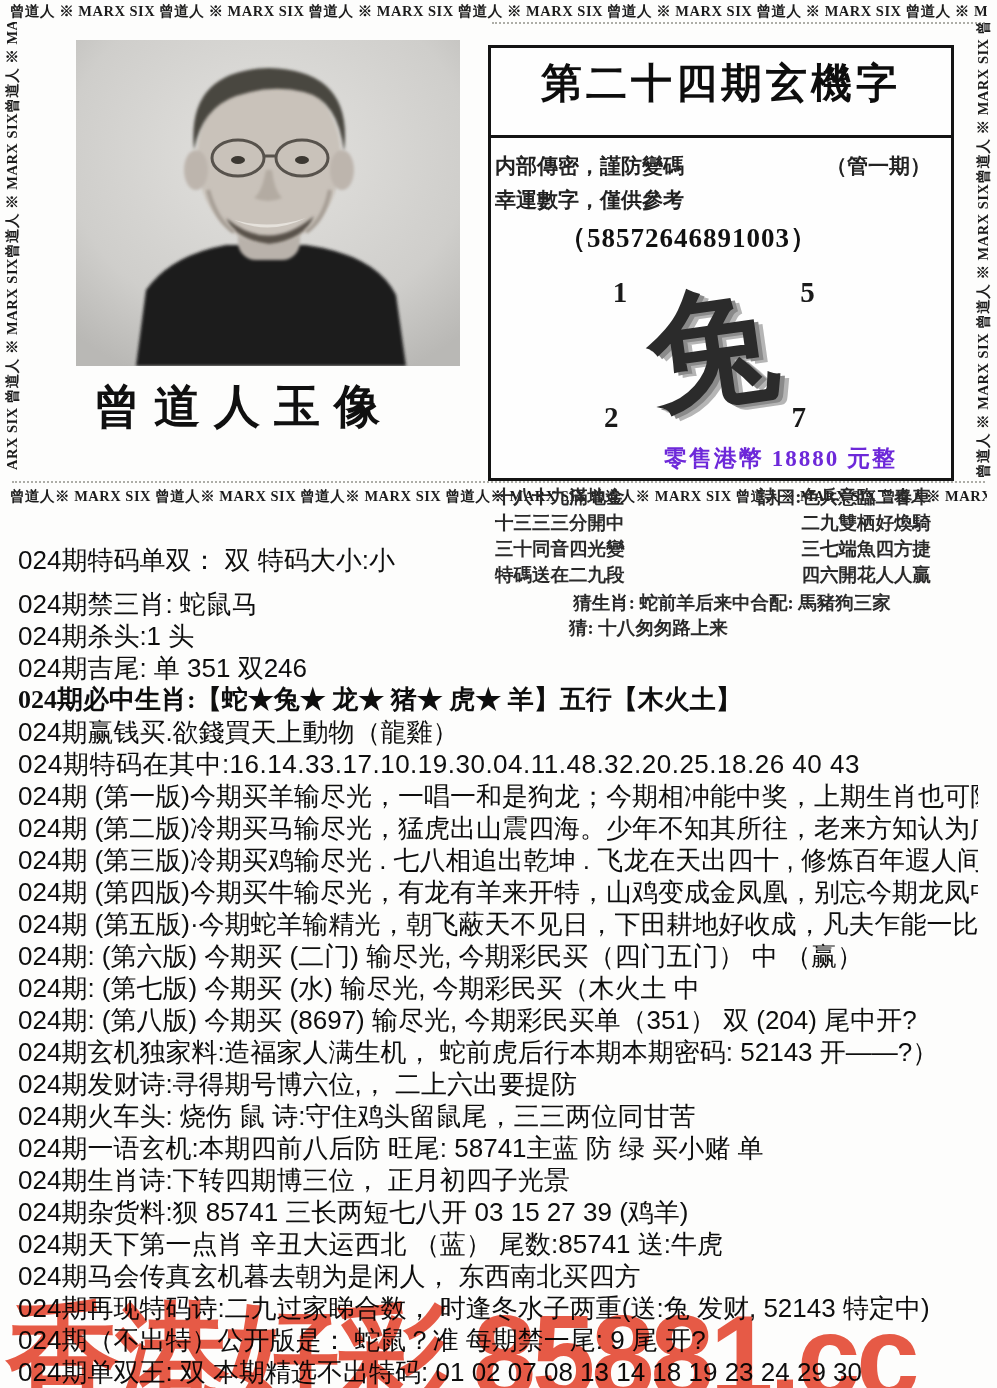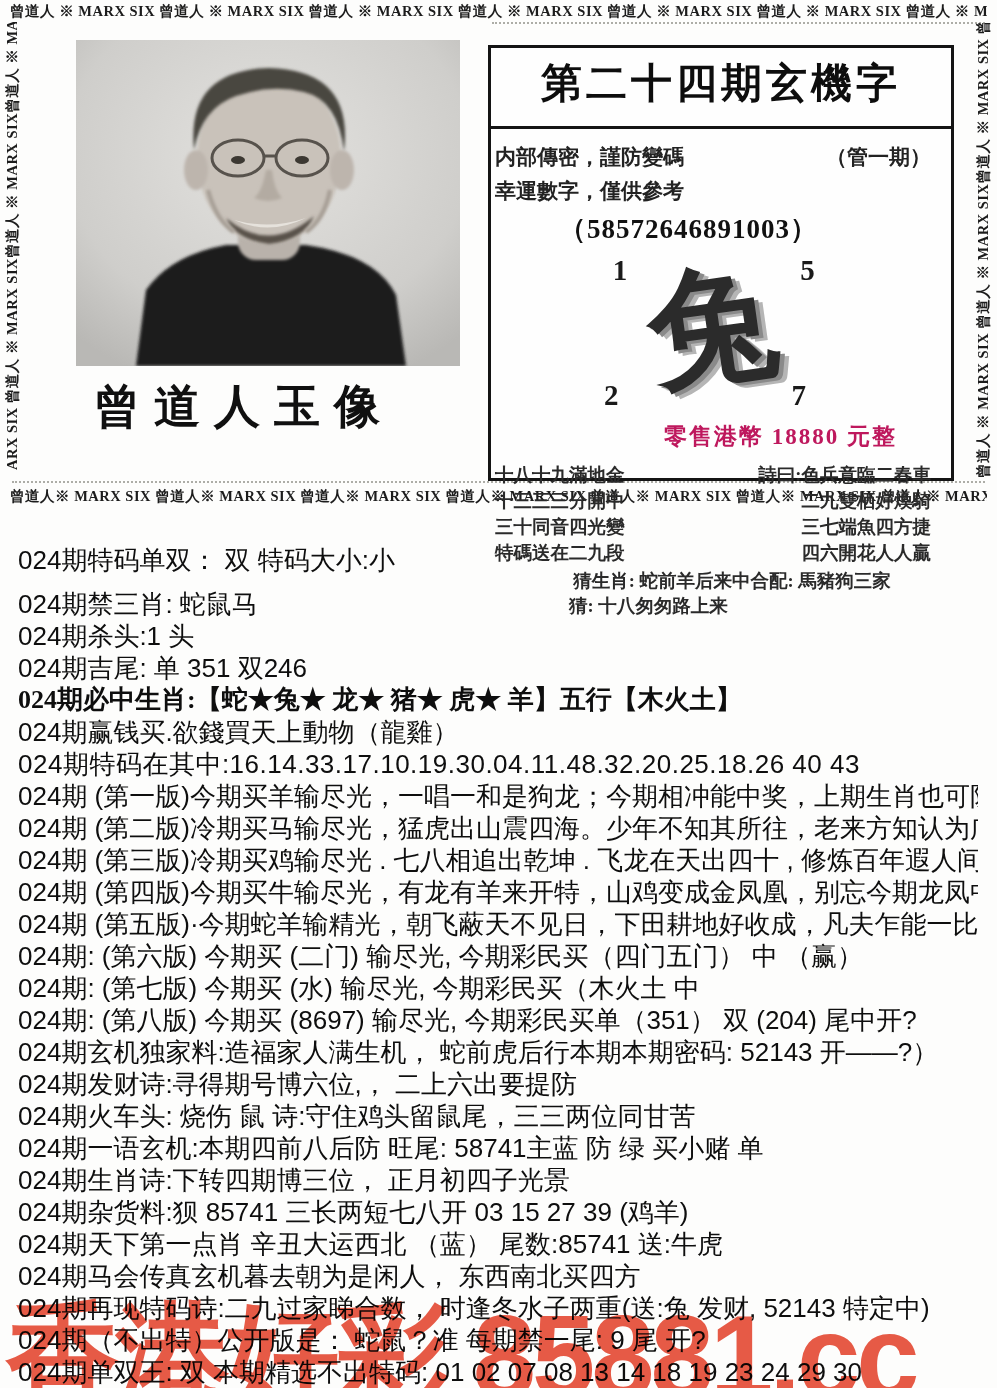--- a/index.html
+++ b/index.html
@@ -26,38 +26,38 @@
   .portrait svg { width:100%; height:100%; display:block; }
   .caption { position:absolute; left:44px; top:376px; width:400px; text-align:center;
              font-size:46px; font-weight:bold; letter-spacing:14px;
              font-family:"Liberation Serif", serif; color:#101010; }
 
   
   .panel { position:absolute; left:488px; top:45px; width:466px; height:436px;
            border:3px solid #141414; background:#fefefe;
            font-family:"Liberation Serif", serif; }
   .panel-title { text-align:center; font-size:41px; font-weight:bold; letter-spacing:4px;
-                 padding:8px 0 15px 0; border-bottom:3px solid #141414; color:#0d0d0d; }
+                 padding:8px 0 24px 0; border-bottom:3px solid #141414; color:#0d0d0d; }
   .panel-body { padding:14px 20px 0 4px; }
   .prow { display:flex; justify-content:space-between; font-size:21px; font-weight:bold;
           color:#222; margin-bottom:6px; }
   .pnumbers { font-size:27px; font-weight:bold; letter-spacing:1px; color:#111;
-              margin:4px 0 4px 64px; }
+              margin:4px 0 17px 64px; }
   .rabbit-zone { position:relative; height:168px; margin-top:2px; }
   .rabbit-char { position:absolute; left:50%; top:46%; transform:translate(-50%,-50%) rotate(-8deg);
                  font-size:128px; font-weight:bold; color:#2b2b2b;
                  text-shadow:4px 3px 0 #8a8a8a, 8px 6px 0 #b5b5b5; }
   .corner-num { position:absolute; font-size:29px; font-weight:bold; color:#1a1a1a;
                 font-family:"Liberation Serif", serif; }
   .corner-num.tl { left:27%; top:2%; }
   .corner-num.tr { left:70%; top:2%; }
   .corner-num.bl { left:25%; top:76%; }
   .corner-num.br { left:68%; top:76%; }
   .price { text-align:right; padding-right:34px; font-size:23px; font-weight:bold;
-           letter-spacing:2px; color:#be185d; margin-top:2px; }
+           letter-spacing:2px; color:#6d28d9; margin-top:2px; }
   .poems { display:flex; justify-content:space-between; margin-top:10px; font-size:18.5px;
            font-weight:bold; color:#2a2a2a; line-height:26px; }
   .poem-col { display:flex; }
   .poem-label { white-space:nowrap; }
   .poem-lines div { white-space:nowrap; }
   .guess { display:flex; justify-content:center; font-size:18.5px; font-weight:bold;
            color:#2a2a2a; margin-top:2px; padding:0 4px 0 42px; }
   .guess2 { font-size:18.5px; font-weight:bold; color:#2a2a2a; padding-left:74px; }
 
   

